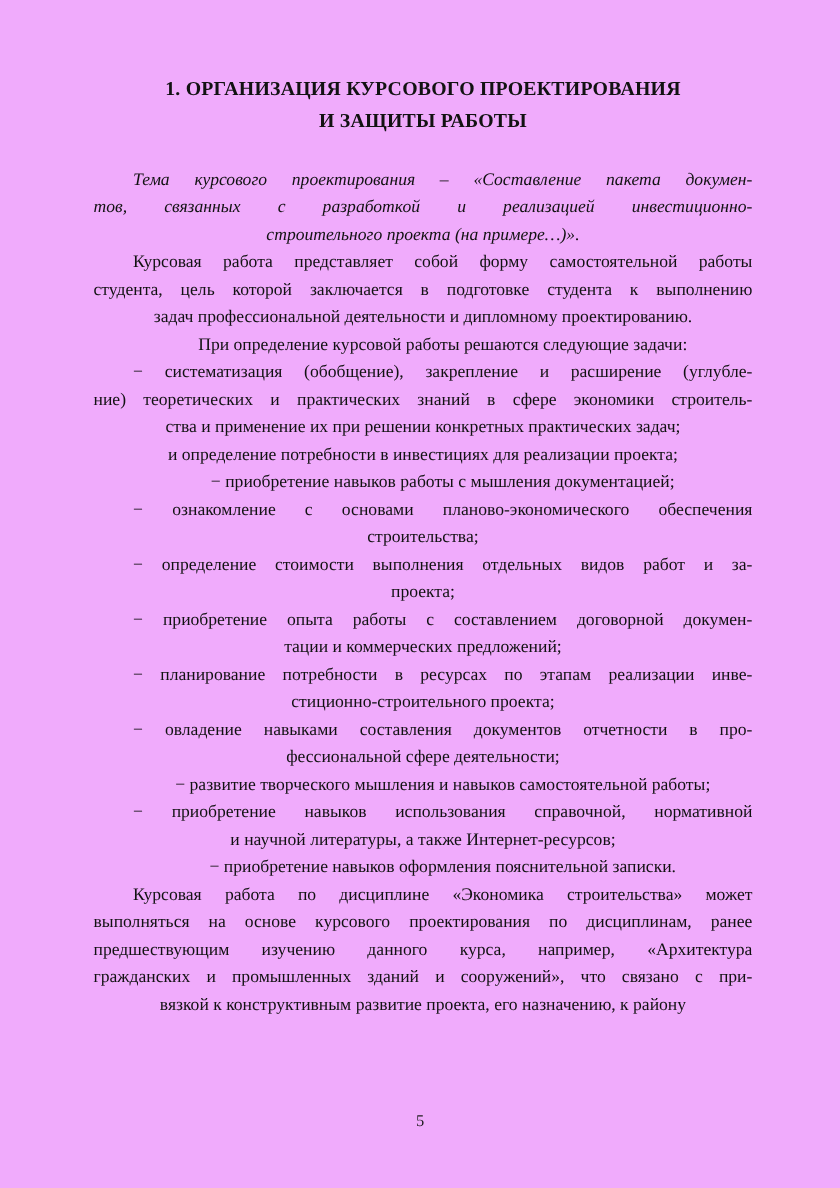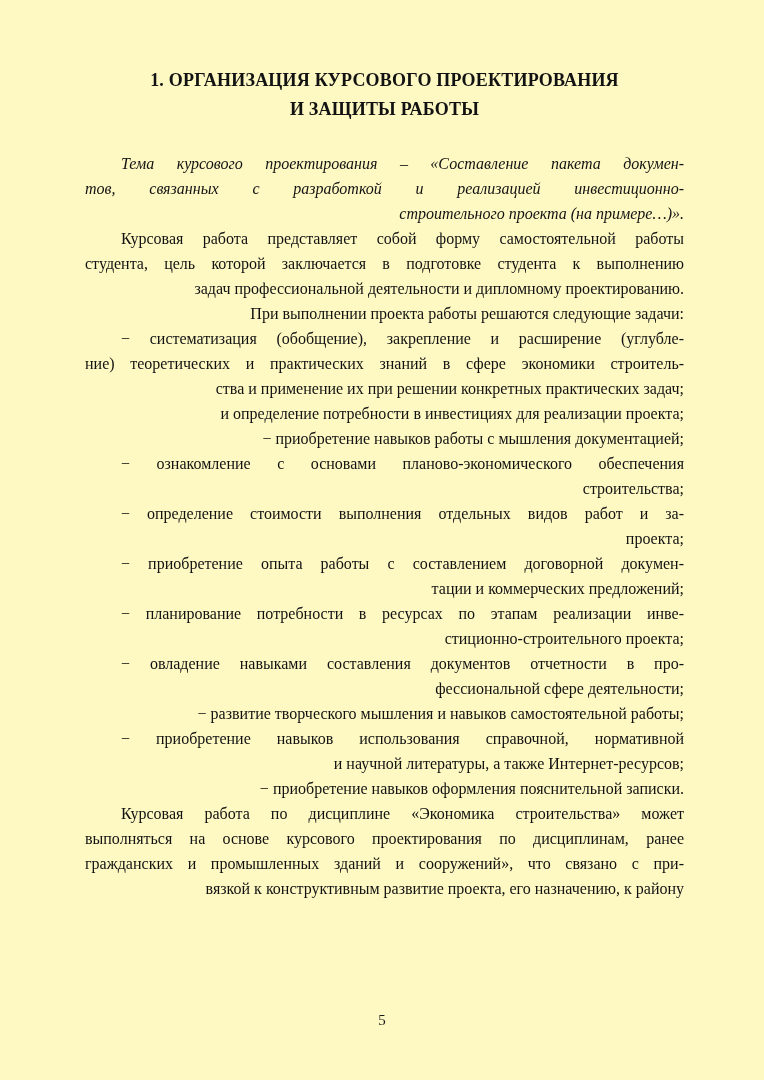--- a/index.html
+++ b/index.html
@@ -4,21 +4,21 @@
 <style>
   html, body {
     margin: 0;
     padding: 0;
     background: #ffffff;
   }
   .page {
     position: relative;
     width: 764px;
     height: 1080px;
-    background: #fef9c3;
+    background: #f0abfc;
     font-family: "Liberation Serif", "DejaVu Serif", serif;
     color: #121212;
     overflow: hidden;
   }
   .content {
     position: absolute;
     left: 85px;
     top: 66px;
     width: 599px;
   }
@@ -31,21 +31,21 @@
     letter-spacing: 0.2px;
   }
   .title div { margin: 0; }
   .para {
     font-size: 16px;
     margin: 0;
   }
   .para.italic { font-style: italic; font-family: Liberation Serif, serif; }
   .line {
     line-height: 25px;
-    text-align: right;
+    text-align: center;
   }
   .line.just {
     text-align: justify;
     text-align-last: justify;
   }
   .line.first {
     text-indent: 36px;
   }
   .page-num {
     position: absolute;
@@ -71,21 +71,21 @@
           <div class="line just first">Тема курсового проектирования – «Составление пакета докумен-</div>
           <div class="line just">тов, связанных с разработкой и реализацией инвестиционно-</div>
           <div class="line">строительного проекта (на примере…)».</div>
         </div>
         <div class="para">
           <div class="line just first">Курсовая работа представляет собой форму самостоятельной работы</div>
           <div class="line just">студента, цель которой заключается в подготовке студента к выполнению</div>
           <div class="line">задач профессиональной деятельности и дипломному проектированию.</div>
         </div>
         <div class="para">
-          <div class="line first">При выполнении проекта работы решаются следующие задачи:</div>
+          <div class="line first">При определение курсовой работы решаются следующие задачи:</div>
         </div>
         <div class="para">
           <div class="line just first">− систематизация (обобщение), закрепление и расширение (углубле-</div>
           <div class="line just">ние) теоретических и практических знаний в сфере экономики строитель-</div>
           <div class="line">ства и применение их при решении конкретных практических задач;</div>
         </div>
         <div class="para">
           <div class="line">и определение потребности в инвестициях для реализации проекта;</div>
         </div>
         <div class="para">
@@ -117,19 +117,20 @@
         <div class="para">
           <div class="line just first">− приобретение навыков использования справочной, нормативной</div>
           <div class="line">и научной литературы, а также Интернет-ресурсов;</div>
         </div>
         <div class="para">
           <div class="line first">− приобретение навыков оформления пояснительной записки.</div>
         </div>
         <div class="para">
           <div class="line just first">Курсовая работа по дисциплине «Экономика строительства» может</div>
           <div class="line just">выполняться на основе курсового проектирования по дисциплинам, ранее</div>
+          <div class="line just">предшествующим изучению данного курса, например, «Архитектура</div>
           <div class="line just">гражданских и промышленных зданий и сооружений», что связано с при-</div>
           <div class="line">вязкой к конструктивным развитие проекта, его назначению, к району</div>
         </div>
       </div>
   </div>
   <div class="page-num">5</div>
 </div>
 
 </body></html>

